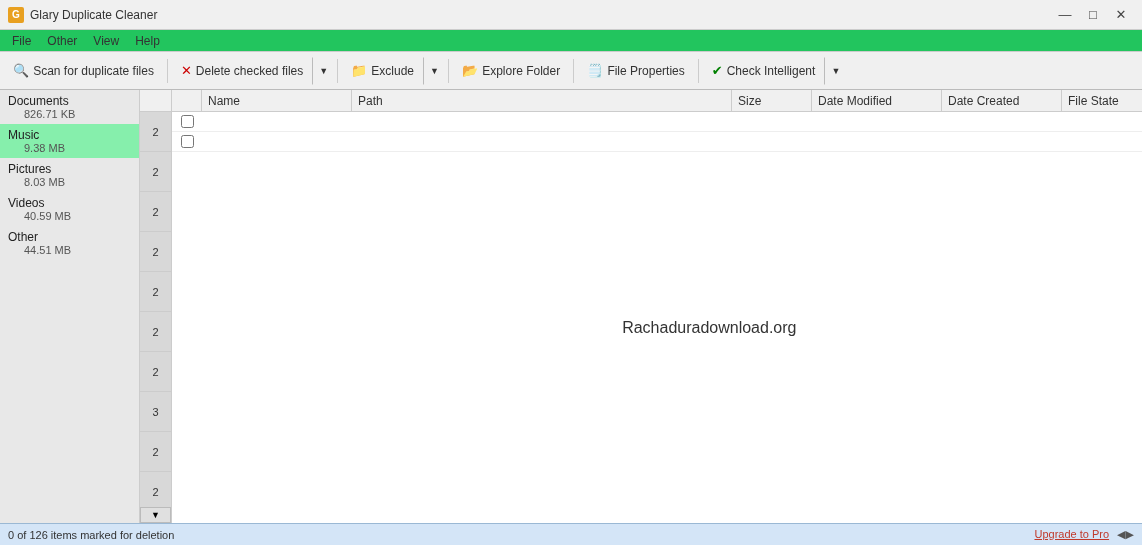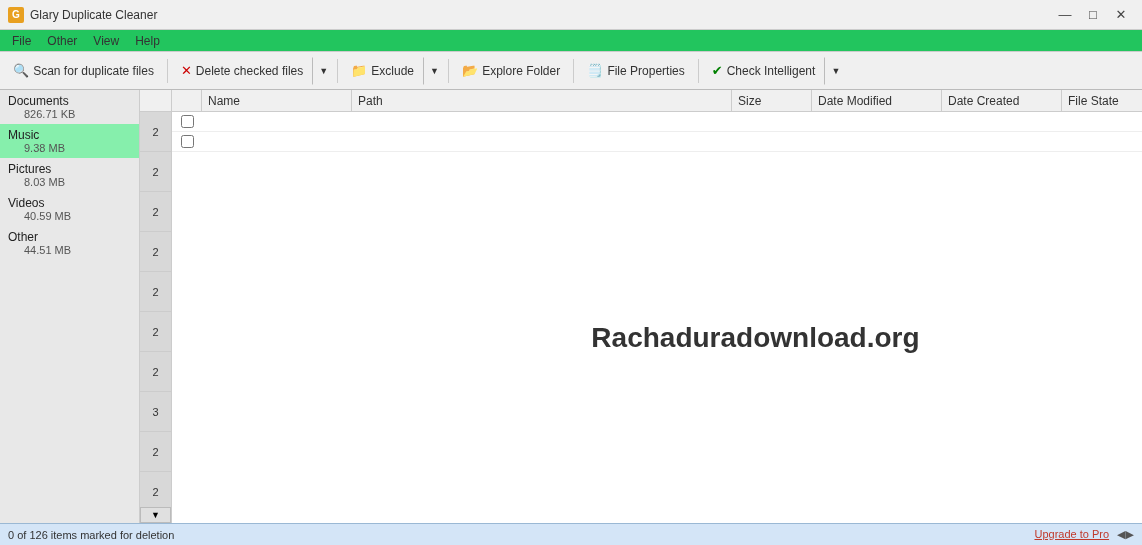--- a/index.html
+++ b/index.html
@@ -81,21 +81,21 @@
     .table-body { flex: 1; overflow: auto; }
     .table-row {
       display: flex; align-items: center; height: 20px; border-bottom: 1px solid #eee;
     }
     .row-checkbox { width: 30px; flex-shrink: 0; display: flex; align-items: center; justify-content: center; }
     .row-checkbox input { cursor: pointer; }
 
     
     .watermark {
       position: absolute; left: 50%; top: 55%; transform: translate(-20%, -50%);
-      font-size: 28px; font-weight: bold; color: #333; pointer-events: none; margin-top: 10px;
+      font-size: 16px; font-weight: normal; color: #333; pointer-events: none;
     }
 
     
     .status-bar {
       display: flex; align-items: center; justify-content: space-between;
       height: 22px; background: #d4e5f7; border-top: 1px solid #9ab8d4;
       padding: 0 8px;
     }
     .status-text { font-size: 11px; color: #333; }
     .upgrade-link { font-size: 11px; color: #c0392b; cursor: pointer; text-decoration: underline; }

